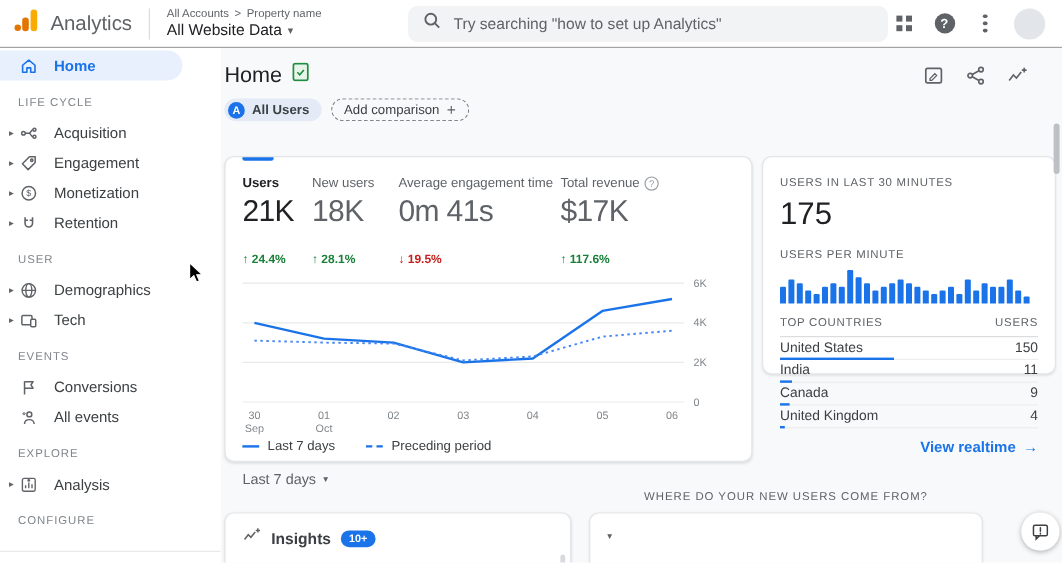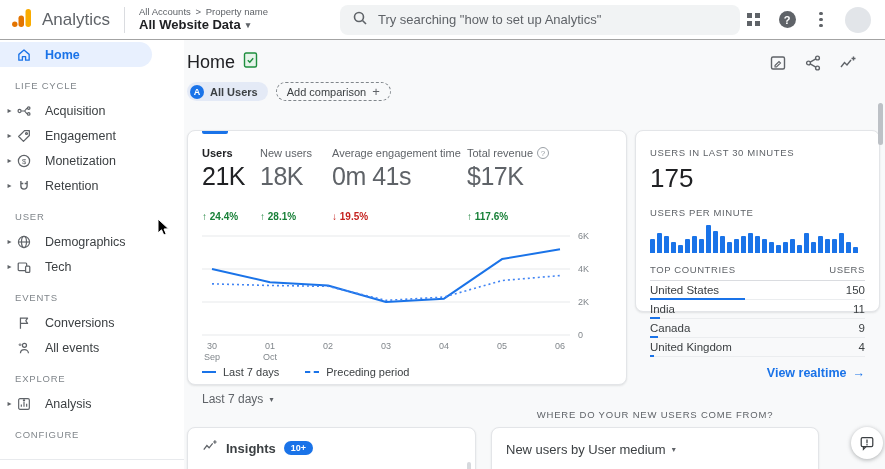--- a/index.html
+++ b/index.html
@@ -9,21 +9,21 @@
 
   
   header { position:absolute; top:0; left:0; right:0; height:40px; background:#fff;
            border-bottom:1px solid #a3a3a3; display:flex; align-items:center; padding:0 10px 0 10px; z-index:5; }
   .logo-area { display:flex; align-items:center; gap:8px; }
   .app-name { font-size:17px; color:#5f6368; }
   .hdr-divider { width:1px; height:26px; background:#dadce0; margin:0 14px; }
   .property-block { display:flex; flex-direction:column; justify-content:center; line-height:1.2; }
   .breadcrumb { font-size:9.5px; color:#5f6368; }
   .breadcrumb .sep { margin:0 2px; }
-  .property-selector { font-size:13px; font-weight:bold; color:#202124; cursor:pointer; display:flex; align-items:center; gap:5px; }
+  .property-selector { font-size:13px; font-weight:normal; color:#202124; cursor:pointer; display:flex; align-items:center; gap:5px; }
   .property-selector .caret { font-size:9px; color:#5f6368; }
   .search { margin-left:72px; width:400px; height:30px; background:#f1f3f4; border-radius:8px;
             display:flex; align-items:center; padding:0 12px; gap:10px; }
   .search input { border:none; outline:none; background:transparent; font-size:13px; color:#3c4043; width:100%;
                   font-family:"Liberation Sans", sans-serif; }
   .search input::placeholder { color:#5f6368; }
   .header-icons { margin-left:auto; display:flex; align-items:center; gap:14px; padding-right:4px; }
   .hicon { width:20px; height:20px; display:flex; align-items:center; justify-content:center; cursor:pointer; }
   .apps-grid { display:grid; grid-template-columns:5px 5px; grid-gap:3px; }
   .apps-grid i { width:5px; height:5px; background:#5f6368; display:block; }
@@ -504,21 +504,20 @@
               </svg>
           </span>
           <span class="insights-title">Insights</span>
           <span class="insights-badge">10+</span>
         </div>
 
         <div class="inner-scrollbar"></div>
       </section>
       <section class="card newusers-card">
         <div class="newusers-title">
-          <span>New users by User medium</span>
           <span class="caret">▾</span>
         </div>
 
       </section>
     </div>
   </main>
 
   <div class="page-scrollbar"></div>
   <div class="feedback-btn">
     <svg width="16" height="16" viewBox="0 0 18 18" fill="none" stroke="#3c4043" stroke-width="1.4">

